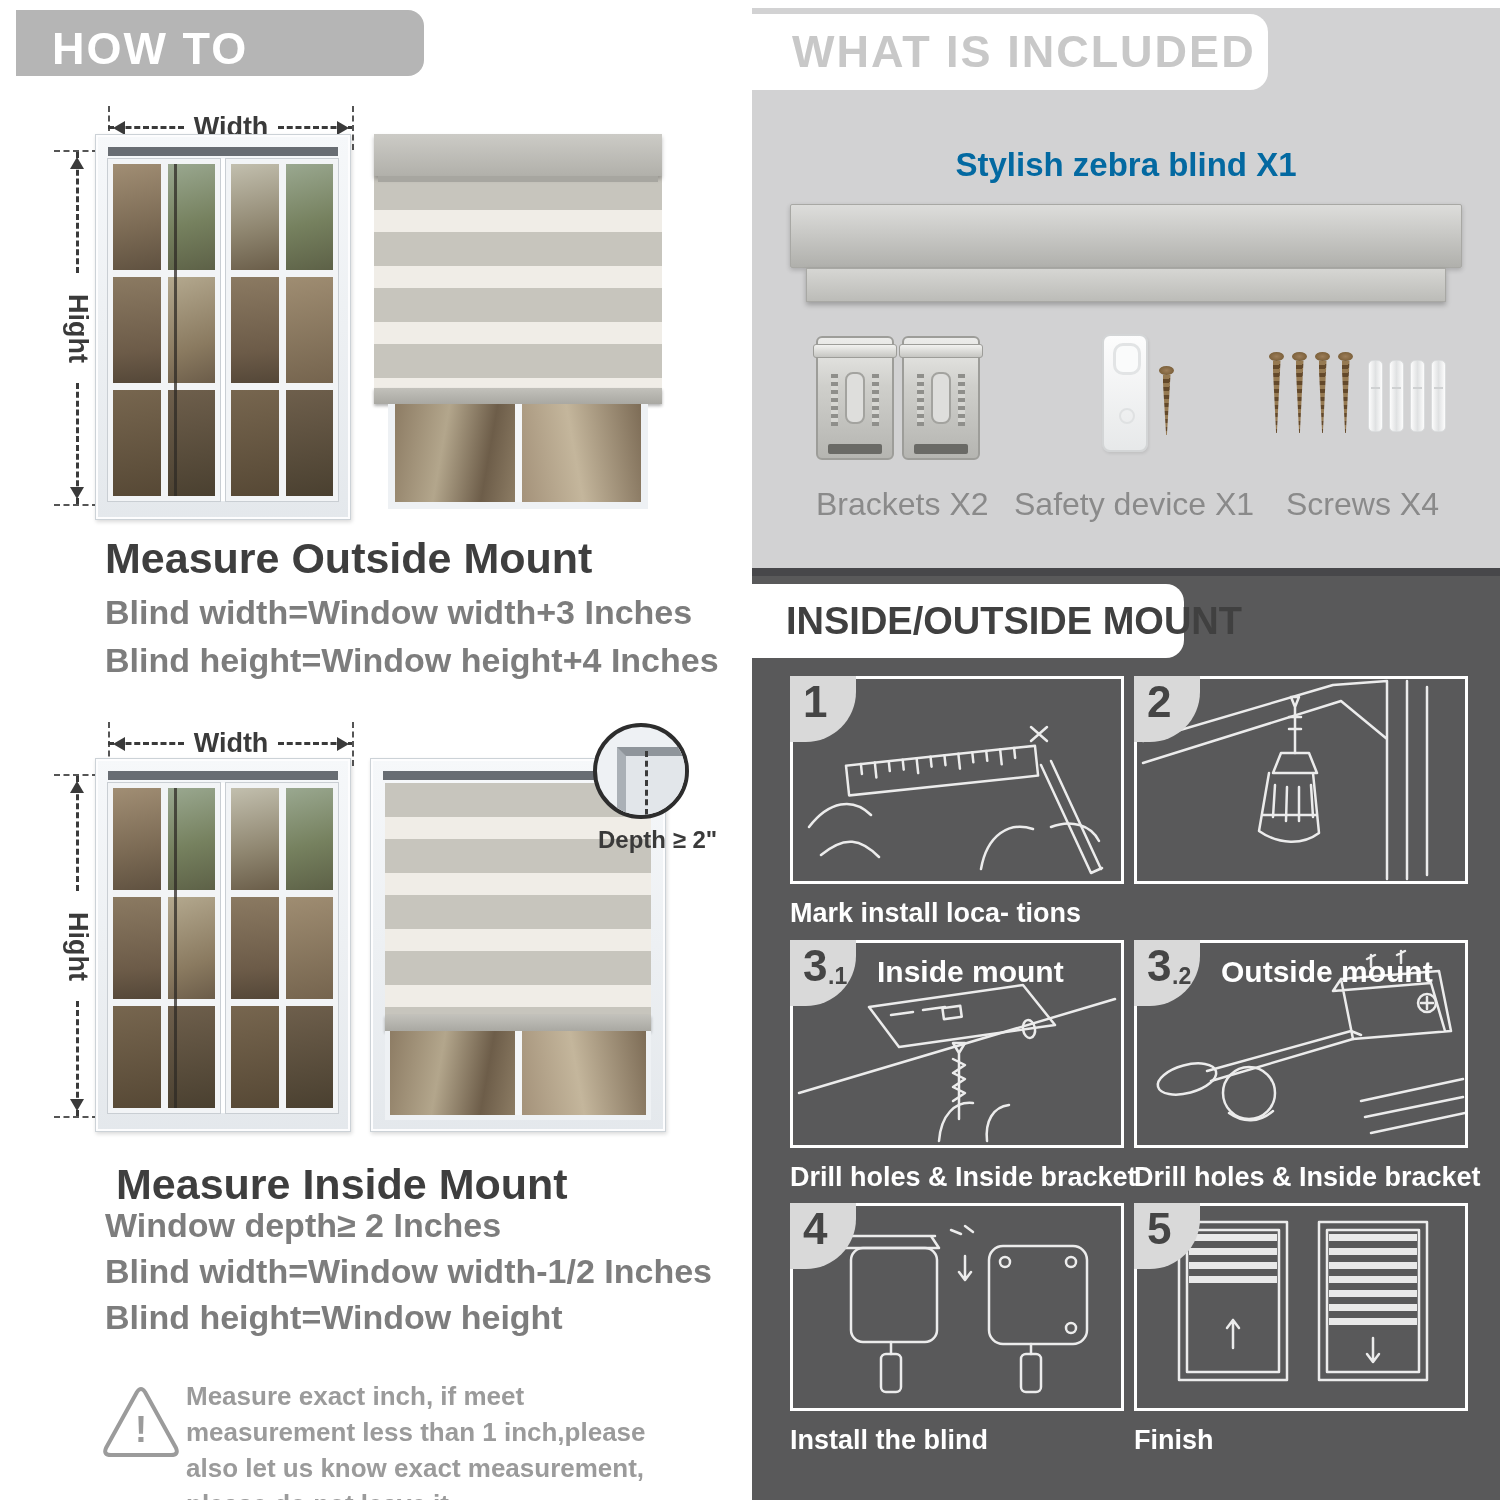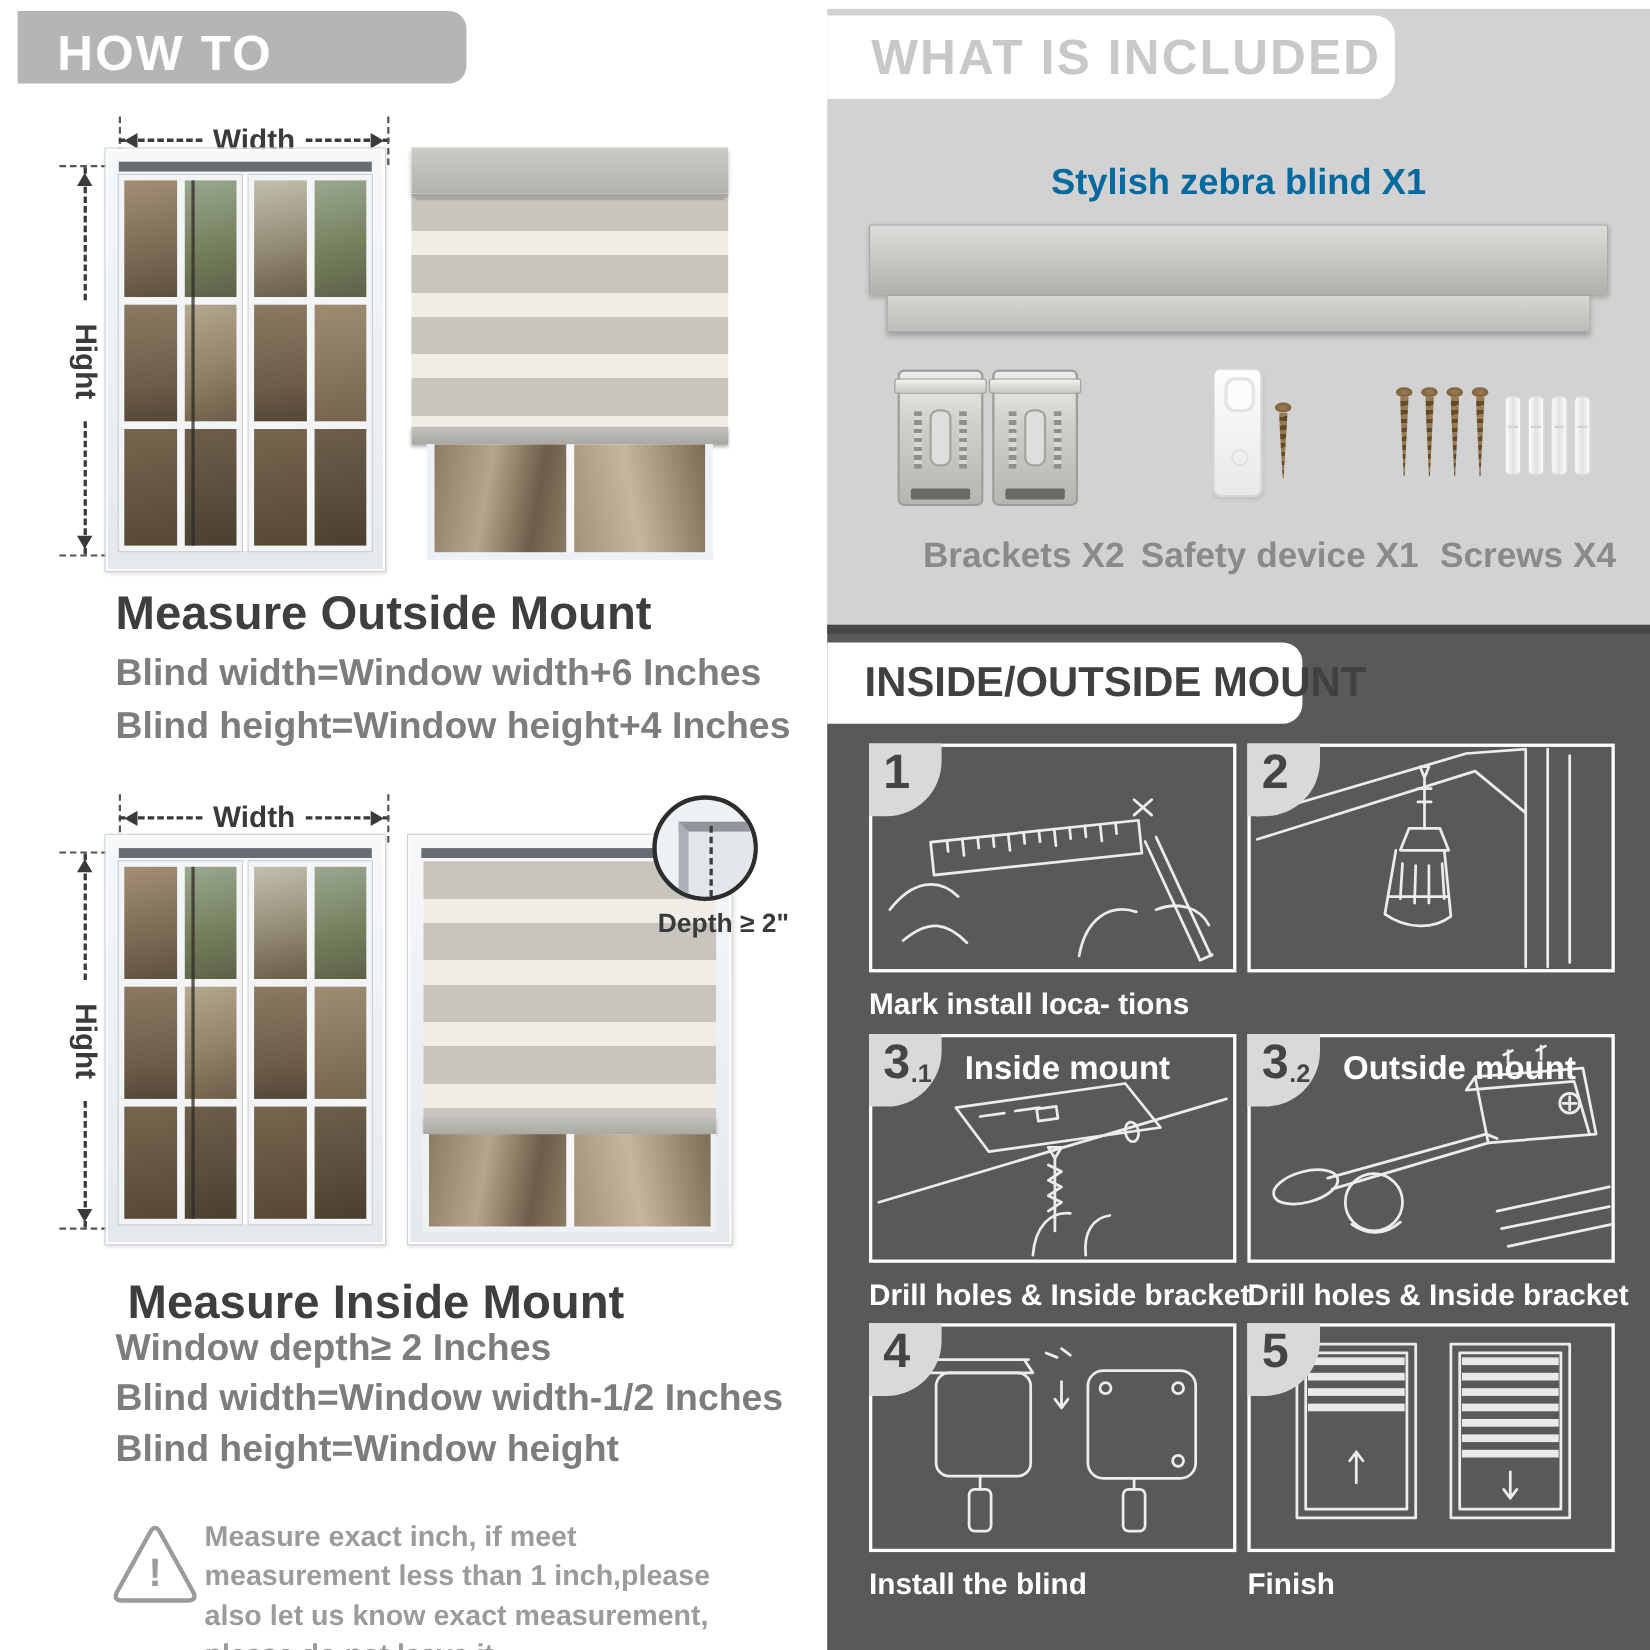--- a/index.html
+++ b/index.html
@@ -15,21 +15,21 @@
   .hdr-included{left:752px;top:14px;width:516px;height:76px;background:#ffffff;border-radius:0 18px 18px 0;
             color:#c8c8c8;font-size:45px;font-weight:bold;line-height:76px;padding-left:40px;letter-spacing:2px;}
   .hdr-mount{left:752px;top:584px;width:432px;height:74px;background:#ffffff;border-radius:0 18px 18px 0;
             color:#404040;font-size:38px;font-weight:bold;line-height:74px;padding-left:34px;white-space:nowrap;}
 
   
   .h-measure{font-size:43px;font-weight:bold;color:#3e3e3e;white-space:nowrap;}
   .sub-line{font-size:34px;font-weight:bold;color:#7d7d7d;white-space:nowrap;}
   .warn-text{font-size:26px;font-weight:bold;color:#9b9b9b;line-height:36px;width:500px;}
   .product-label{left:752px;top:146px;width:748px;text-align:center;font-size:33px;font-weight:bold;color:#0369a1;}
-  .hw-label{top:486px;font-size:32px;font-weight:bold;color:#8a8a8a;white-space:nowrap;margin-left:23px;}
+  .hw-label{top:486px;font-size:32px;font-weight:normal;color:#8a8a8a;white-space:nowrap;}
   .depth-label{font-size:24px;font-weight:bold;color:#3a3a3a;white-space:nowrap;}
 
   
   .window{background:linear-gradient(180deg,#f6f8fa,#e4e8ec);border:1px solid #ccd2d7;
           padding:12px 12px 18px;box-shadow:inset 0 0 0 2px #fdfdfe,1px 2px 4px rgba(0,0,0,.15);}
   .win-lintel{height:9px;background:#686d73;margin-bottom:3px;}
   .win-glass{display:flex;gap:6px;height:calc(100% - 12px);background:#fff;}
   .sash{position:relative;flex:1;display:grid;grid-template-columns:1fr 1fr;grid-template-rows:1fr 1fr 1fr;
         gap:7px;background:#f2f4f6;border:5px solid #f2f4f6;outline:1px solid #c9ced3;}
   .cell{background:linear-gradient(168deg,#a18e74,#7b6a54 60%,#5f5140);}
@@ -162,21 +162,21 @@
     <div class="fabric" style="height:212px;"></div>
     <div class="rail-bot"></div>
     <div class="below-window" style="height:98px;">
       <div class="street st1"></div>
       <div class="mull"></div>
       <div class="street st2"></div>
     </div>
   </div>
 
   <div class="abs h-measure" style="left:105px;top:534px;">Measure Outside Mount</div>
-  <div class="abs sub-line" style="left:105px;top:593px;">Blind width=Window width+6 Inches</div>
+  <div class="abs sub-line" style="left:105px;top:593px;">Blind width=Window width+3 Inches</div>
   <div class="abs sub-line" style="left:105px;top:641px;">Blind height=Window height+4 Inches</div>
 
   <div class="abs warrow" style="left:108px;top:730px;width:246px;">
     <div class="vtick" style="left:0;"></div>
     <div class="dashH left"></div>
     <span class="wlabel">Width</span>
     <div class="dashH right"></div>
     <div class="vtick" style="right:0;"></div>
   </div>
 

